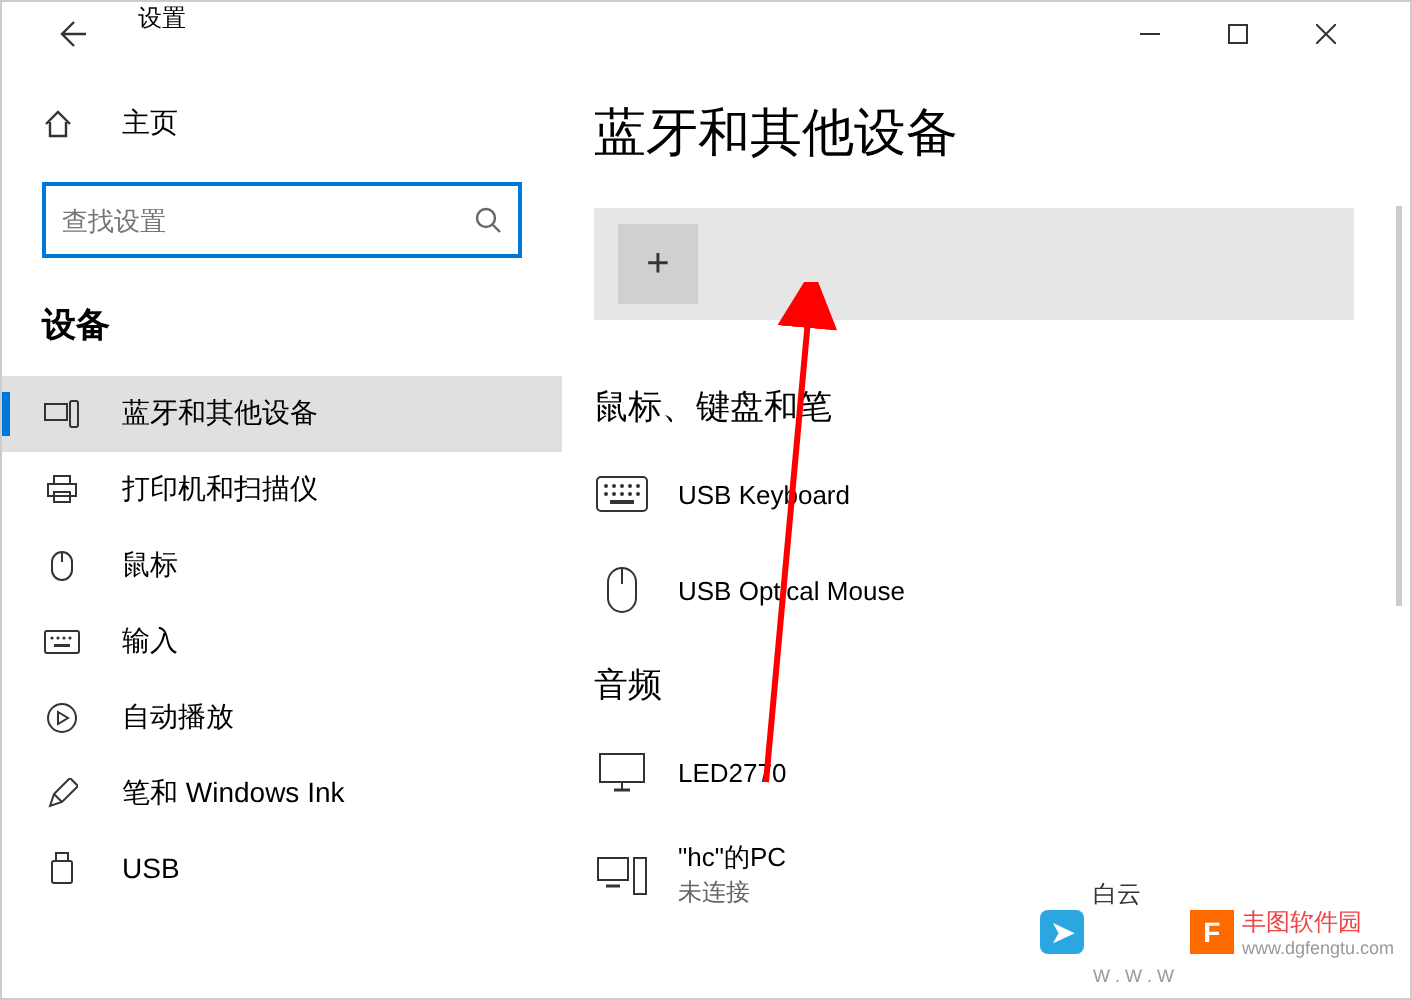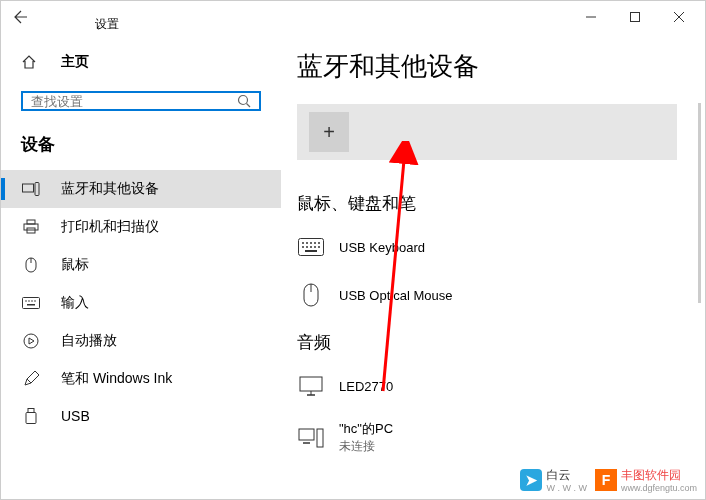--- a/index.html
+++ b/index.html
@@ -1,30 +1,30 @@
 <!DOCTYPE html>
 <html><head>
   <meta charset="utf-8">
   <style>
     * { margin: 0; padding: 0; box-sizing: border-box; font-family: "Segoe UI", "Microsoft YaHei", sans-serif; }
     body { width: 706px; height: 500px; background: #fff; overflow: hidden; position: relative; border: 1px solid #ccc; }
     
-    .titlebar { height: 32px; display: flex; align-items: flex-end; padding: 0 4px; gap: 42px; }
+    .titlebar { height: 32px; display: flex; align-items: flex-start; padding: 0 20px; }
     .back-btn { width: 32px; height: 32px; display: flex; align-items: center; justify-content: center; cursor: pointer; font-size: 14px; }
     .title-text { margin-left: 16px; font-size: 12px; }
     .win-controls { margin-left: auto; display: flex; }
     .win-btn { width: 44px; height: 32px; display: flex; align-items: center; justify-content: center; cursor: pointer; }
     
     .content { display: flex; height: calc(100% - 32px); }
     .sidebar { width: 280px; padding: 12px 0; }
-    .home-row { display: flex; align-items: center; padding: 8px 20px; cursor: pointer; font-weight: bold; }
+    .home-row { display: flex; align-items: center; padding: 8px 20px; cursor: pointer; }
     .home-row .icon { width: 20px; margin-right: 20px; }
     .home-row .label { font-size: 14px; }
     
-    .search-box { margin: 12px 20px 16px 20px; border: 2px solid #0078d7; height: 20px; display: flex; align-items: center; padding: 0 8px; }
+    .search-box { margin: 12px 20px 16px 20px; border: 2px solid #0078d7; height: 38px; display: flex; align-items: center; padding: 0 8px; }
     .search-box input { border: none; outline: none; flex: 1; font-size: 13px; background: transparent; }
     .search-icon { color: #666; }
     
     .section-title { font-weight: 600; font-size: 17px; padding: 6px 20px 14px 20px; }
     
     .nav-item { display: flex; align-items: center; padding: 10px 20px; cursor: pointer; position: relative; }
     .nav-item .icon { width: 20px; margin-right: 20px; display: flex; align-items: center; justify-content: center; }
     .nav-item .label { font-size: 14px; }
     .nav-item.active { background: #e0e0e0; }
     .nav-item.active::before { content:''; position:absolute; left:0; top:8px; bottom:8px; width:4px; background:#0078d7; }
@@ -44,21 +44,21 @@
     .device-status { font-size: 12px; color: #666; }
     
     .scroll-track { position: absolute; right: 4px; top: 70px; width: 3px; height: 200px; background: #ccc; }
     
     .arrow-annotation { position: absolute; left: 332px; top: 140px; pointer-events: none; z-index: 5; }
     
     .watermarks { position: absolute; right: 8px; bottom: 6px; display: flex; align-items: center; gap: 8px; font-size: 12px; z-index: 6; }
     .wm-box { display: flex; align-items: center; gap: 4px; }
     .wm-logo1 { width: 22px; height: 22px; background: #2aa7e0; border-radius: 4px; display: flex; align-items: center; justify-content: center; color: #fff; font-weight: bold; font-size: 14px; }
     .wm-text1 { color: #333; font-weight: 500; }
-    .wm-sub1 { color: #999; font-size: 9px; display: block; line-height: 1; }
+    .wm-sub1 { color: #999; font-size: 9px; display: block; line-height: 1; margin-top: 28px; }
     .wm-logo2 { width: 22px; height: 22px; background: #ff6a00; display: flex; align-items: center; justify-content: center; color: #fff; font-weight: bold; font-size: 14px; }
     .wm-text2 { color: #ef4444; font-weight: 500; }
     .wm-sub2 { color: #999; font-size: 9px; display: block; line-height: 1; }
     svg { display: block; }
   </style>
 </head>
 <body>
 
 <div class="titlebar">
   <div class="back-btn">

